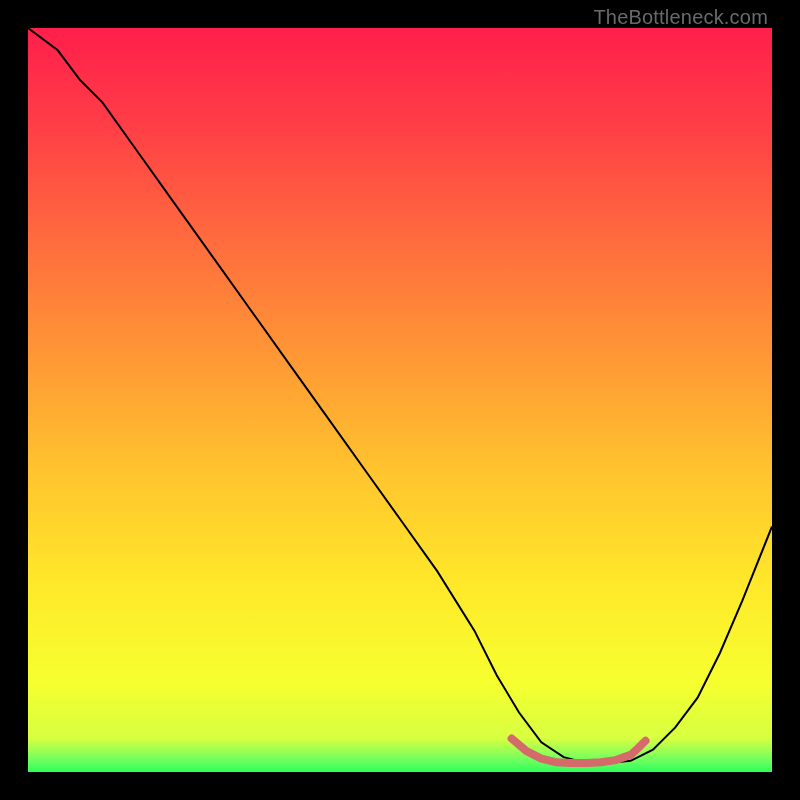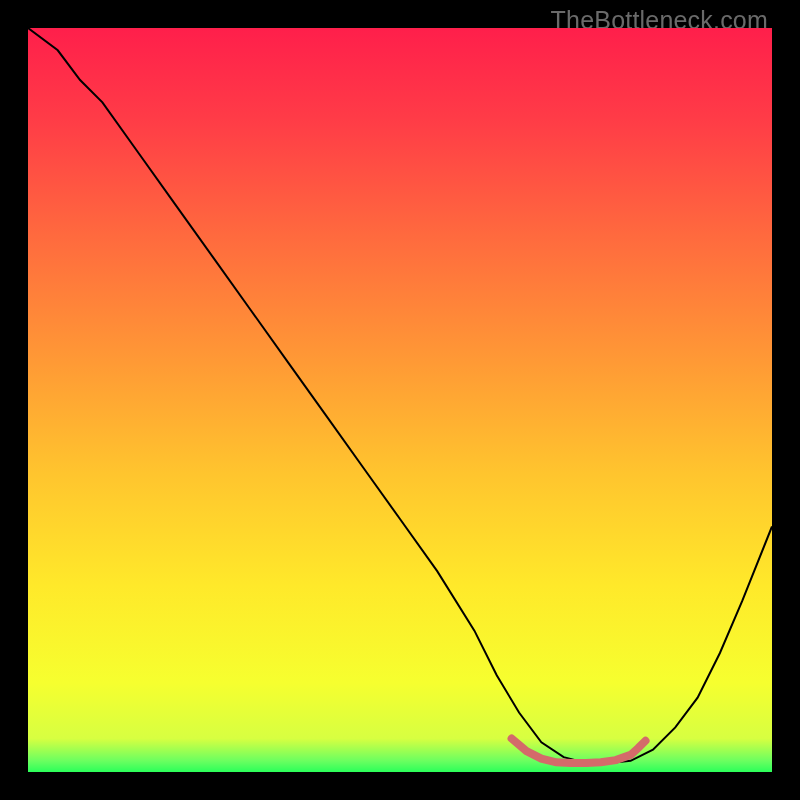--- a/index.html
+++ b/index.html
@@ -24,21 +24,21 @@
     left: 0;
     top: 0;
     width: 744px;
     height: 744px;
   }
   .watermark {
     position: absolute;
     top: 6px;
     right: 32px;
     color: #6a6a6a;
-    font-size: 25px;
+    font-size: 20px;
     font-weight: 500;
     letter-spacing: 0.2px;
   }
   svg { display: block; }
 </style>
 </head>
 <body>
 
 <div class="watermark">TheBottleneck.com</div>
 

